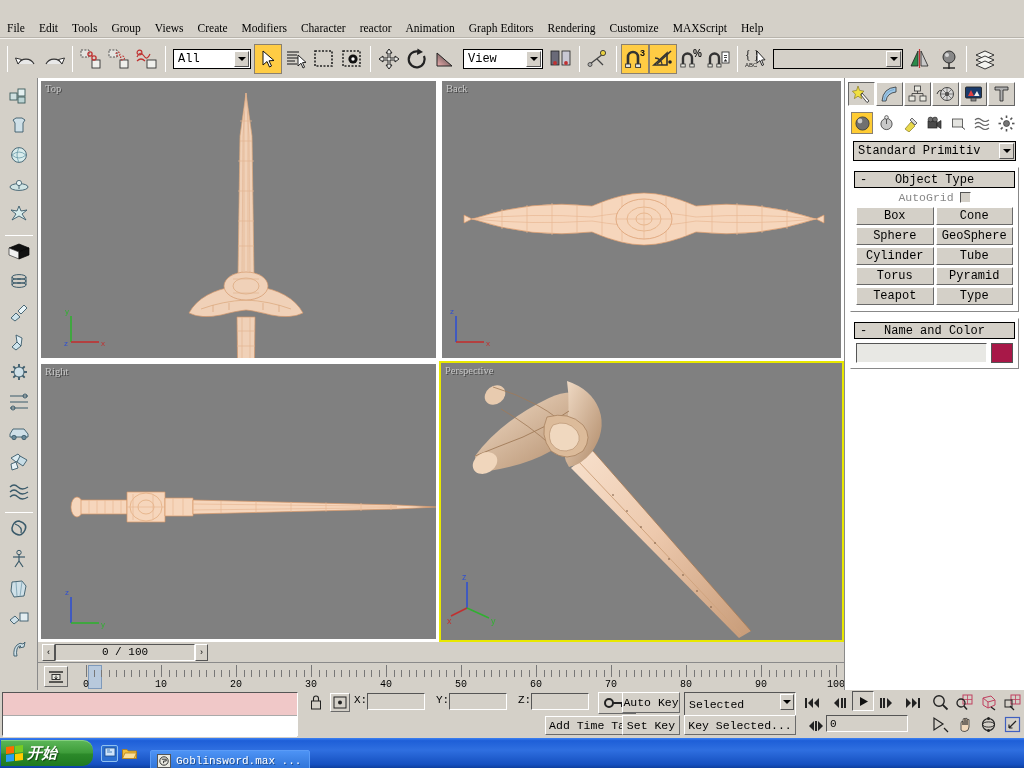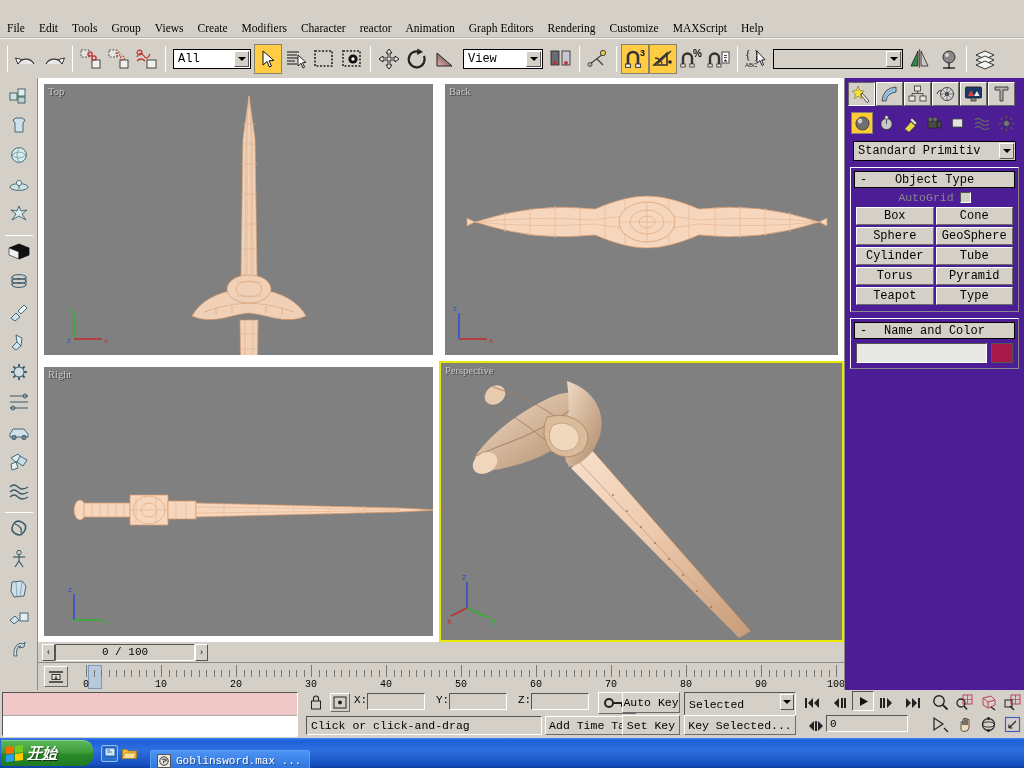--- a/index.html
+++ b/index.html
@@ -91,21 +91,21 @@
     position:absolute; left:0; top:78px; width:38px; height:612px;
     background:#d4d0c8; border-right:1px solid #8a8a8a;
     display:flex; flex-direction:column; align-items:center; padding-top:4px;
   }
   .ltbtn { width:30px;height:29px; display:flex;align-items:center;justify-content:center; margin-bottom:1px;}
   .ltsep { width:28px;height:1px;background:#8a8a8a;margin:3px 0; border-bottom:1px solid #fff;}
 
   
   .viewarea { position:absolute; left:38px; top:78px; width:806px; height:564px; background:#696969; }
   .vp { position:absolute; background:#808080; overflow:hidden; }
-  .vp-border { border:6px solid #ffffff; }
+  .vp-border { border:3px solid #ffffff; }
   .vp-active { border:2px solid #e8e800; }
   .vp-label {
     position:absolute; left:4px; top:2px; font-size:10.5px;
     color:#c8c8c8; font-family:"Liberation Serif", serif;
     text-shadow:1px 1px 0 #444; pointer-events:none;
   }
   .axis { position:absolute; pointer-events:none; }
 
   
   .timeslider {
@@ -132,21 +132,21 @@
   .ticklabel { position:absolute; bottom:0px; font-size:10px;
     font-family:"Liberation Mono",monospace; color:#000; transform:translateX(-50%); }
   .tb-cursor {
     position:absolute; left:50px; top:2px; width:14px; height:24px;
     background:#b4c8e0; border:1px solid #7090b8; opacity:.85;
   }
 
   
   .cmdpanel {
     position:absolute; left:844px; top:78px; width:180px; height:612px;
-    background:#4c1d95; border-left:1px solid #8a8a8a;
+    background:#ffffff; border-left:1px solid #8a8a8a;
   }
   .cp-tabs { display:flex; padding:4px 3px 2px 3px; gap:1px; }
   .cp-tab {
     width:27px;height:24px; background:#d4d0c8;
     border:1px solid #fff; border-right-color:#666; border-bottom-color:#666;
     display:flex;align-items:center;justify-content:center;
   }
   .cp-tab.sel { background:#d4d0c8; border:1px solid #666; border-right-color:#fff; border-bottom-color:#fff; }
   .cp-row2 { display:flex; padding:4px 6px; gap:2px; }
   .cp-ibtn {
@@ -240,21 +240,20 @@
       linear-gradient(#ff6a00,#ff6a00) 0 0/8px 7px no-repeat,
       linear-gradient(#77cc22,#77cc22) 9px 0/8px 7px no-repeat,
       linear-gradient(#2a9ef4,#2a9ef4) 0 8px/8px 7px no-repeat,
       linear-gradient(#ffcc00,#ffcc00) 9px 8px/8px 7px no-repeat;
     transform: skewY(-6deg);
   }
   .starttext {
     color:#fff; font-size:15px; font-weight:bold; font-style:italic;
     font-family:"DejaVu Sans", sans-serif;
     text-shadow:1px 1px 1px rgba(0,0,0,.5);
-    text-decoration:underline;
   }
   .quicklaunch { display:flex; align-items:center; gap:3px; margin-left:8px; }
   .ql-ico { width:17px;height:17px; border-radius:2px; display:flex;align-items:center;justify-content:center;font-size:9px;}
   .taskitem {
     margin-left:12px; height:22px; min-width:160px;
     background: linear-gradient(to bottom,#4d93f5,#2b6fd4);
     border:1px solid #5b9cf7; border-radius:2px;
     display:flex;align-items:center; gap:5px; padding:0 6px;
   }
   .taskitem .ti-ico {
@@ -1125,21 +1124,20 @@
 
     <div class="sbtn" style="position:absolute;left:598px;top:2px;width:38px;height:22px;">
       <svg width="26" height="14" viewBox="0 0 26 14">
         <circle cx="5" cy="7" r="4" fill="none" stroke="#222" stroke-width="2"></circle>
         <line x1="9" y1="7" x2="24" y2="7" stroke="#222" stroke-width="2"></line>
         <line x1="18" y1="7" x2="18" y2="11" stroke="#222" stroke-width="2"></line>
         <line x1="22" y1="7" x2="22" y2="11" stroke="#222" stroke-width="2"></line>
       </svg>
     </div>
 
-    <div class="prompt" style="left:306px; top:26px; width:236px;">Click or click-and-drag</div>
     <div class="sbtn" style="position:absolute;left:545px;top:26px;width:91px;height:19px;">Add Time Tag</div>
 
     <div class="sbtn" style="position:absolute;left:622px;top:2px;width:58px;height:21px;">Auto Key</div>
     <div class="sbtn" style="position:absolute;left:622px;top:25px;width:58px;height:20px;">Set Key</div>
 
     <div style="position:absolute;left:684px;top:2px;width:112px;height:24px;background:#d4d0c8;
                 border:1px solid #555;border-right-color:#fff;border-bottom-color:#fff;
                 display:flex;align-items:center;padding-left:4px;
                 font-family:'Liberation Mono',monospace;font-size:11.5px;">
       <span>Selected</span>

